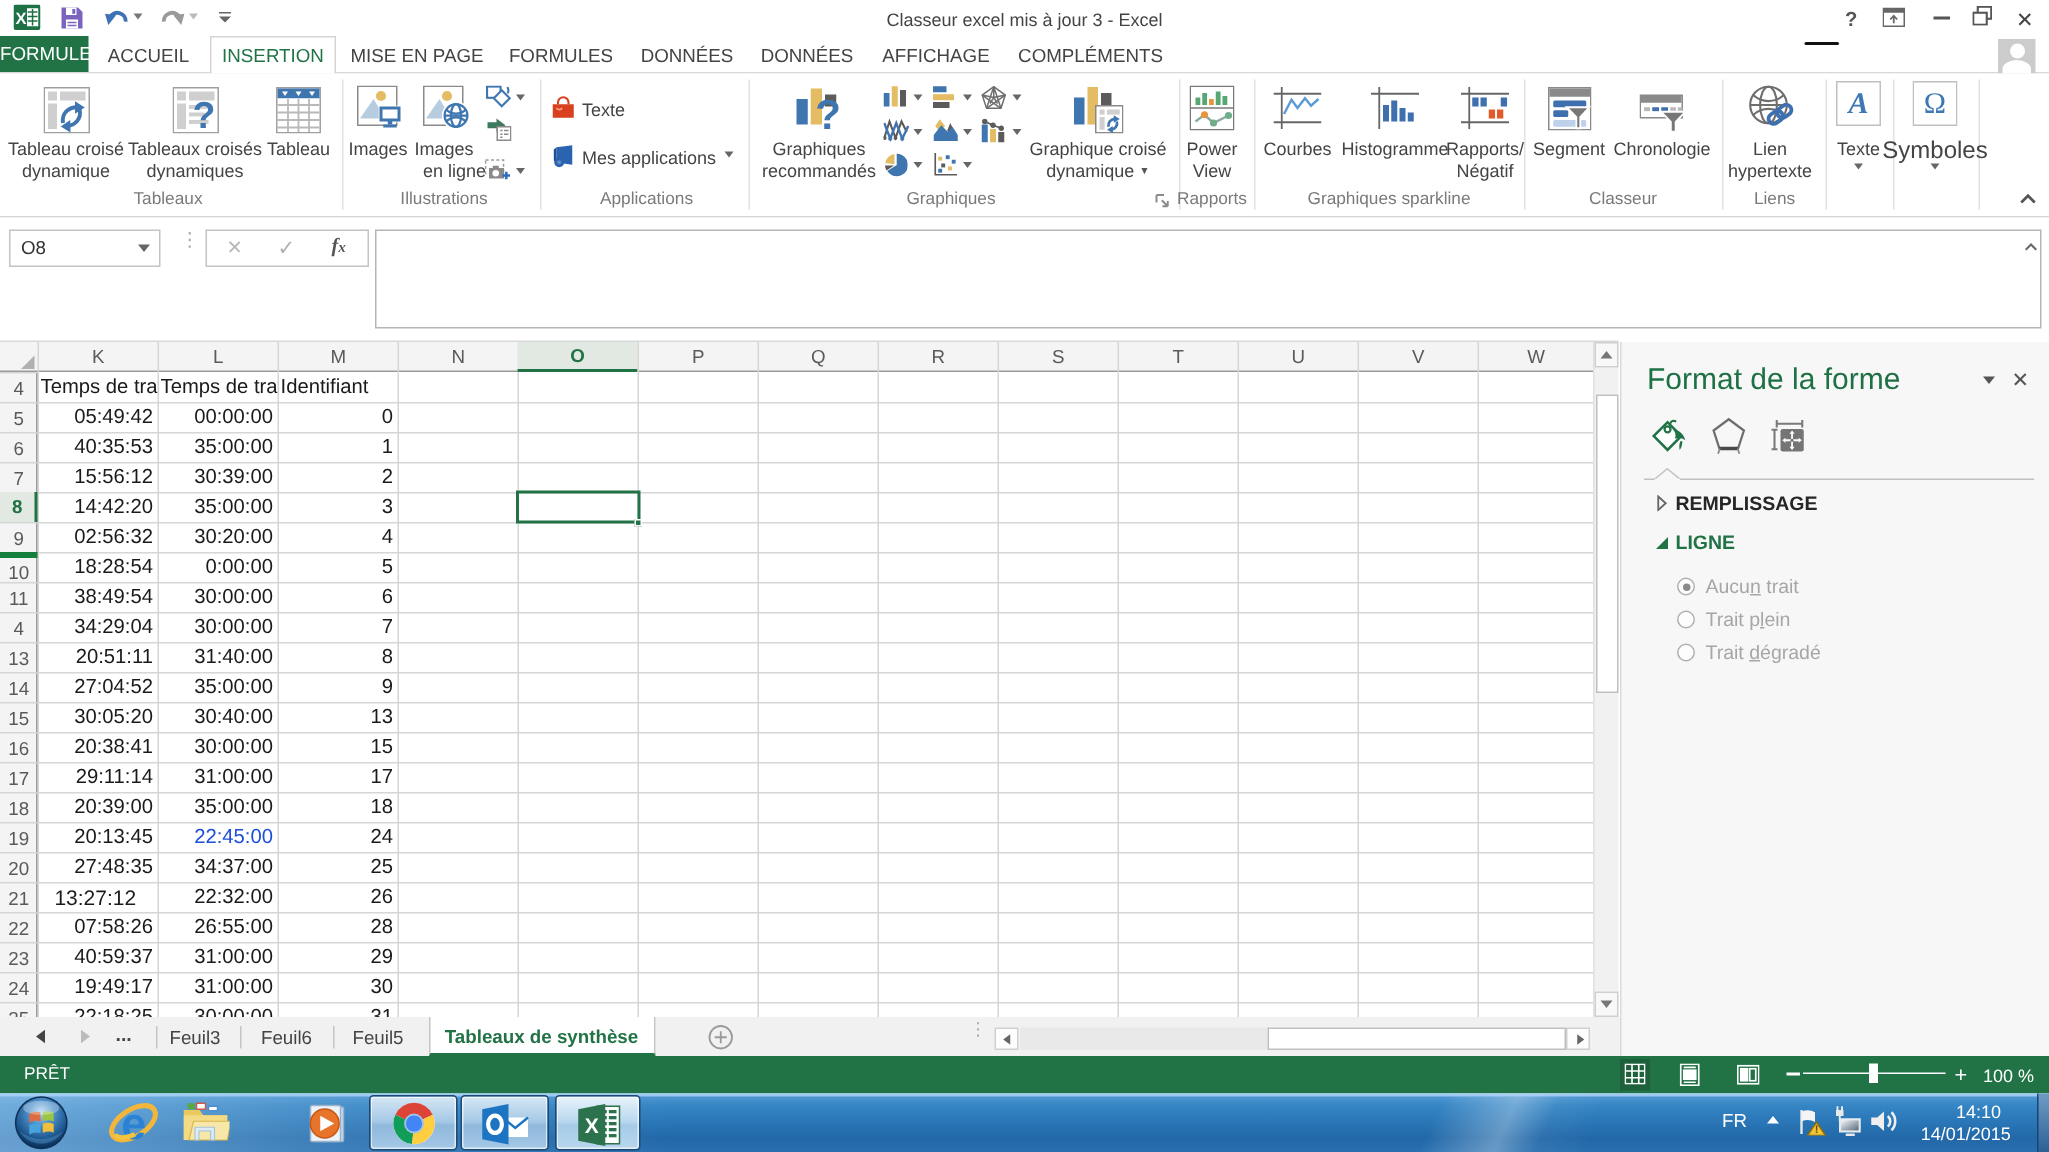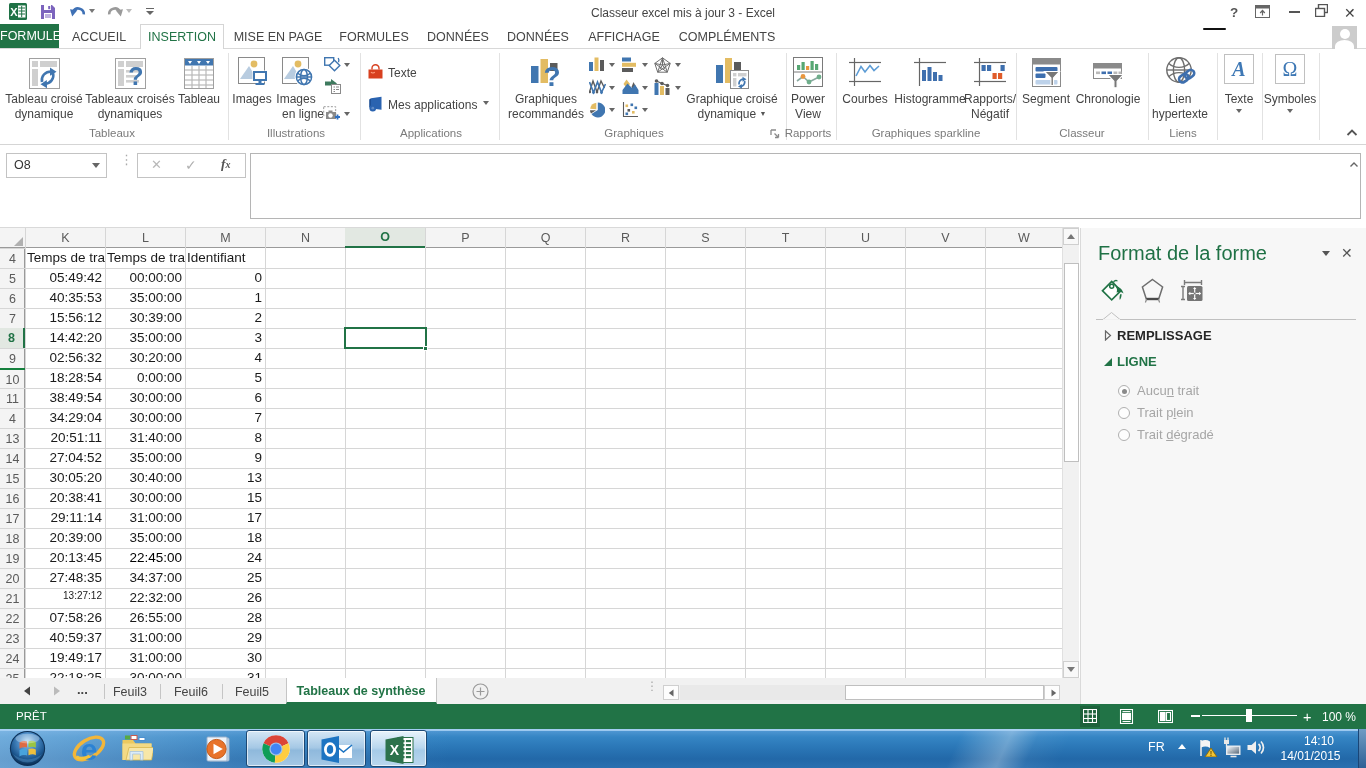--- a/index.html
+++ b/index.html
@@ -451,21 +451,21 @@
     </svg>
   </div>
 <div class="ab" style="left:1239px;top:92px;transform:translateX(-50%);font-size:12px;color:#444;white-space:nowrap;">Texte</div>
 <div class="ab" style="left:1235.5px;top:109px;border-left:3.5px solid transparent;border-right:3.5px solid transparent;border-top:4px solid #666;"></div>
 <div class="ab" style="left:1275.0px;top:54px;">
     <svg width="30" height="30">
       <rect x="0.5" y="0.5" width="29" height="29" fill="#fff" stroke="#c0c0c0"></rect>
 <text x="15" y="21.5" font-size="20" fill="#3e78b5" text-anchor="middle" font-family="Liberation Serif">Ω</text>
     </svg>
   </div>
-<div class="ab" style="left:1290px;top:92px;transform:translateX(-50%);font-size:12px;color:#444;white-space:nowrap;">Symboles</div>
+<div class="ab" style="left:1290px;top:92px;transform:translateX(-50%);font-size:16px;color:#444;white-space:nowrap;">Symboles</div>
 <div class="ab" style="left:1286.5px;top:109px;border-left:3.5px solid transparent;border-right:3.5px solid transparent;border-top:4px solid #666;"></div>
 <div class="ab" style="left:0;top:145px;width:1366px;height:83px;background:#fff;"></div>
 <div class="ab" style="left:6px;top:153px;width:101px;height:25px;background:#fff;border:1px solid #c3c3c3;"></div>
 <div class="ab" style="left:14px;top:158px;font-size:12.5px;color:#333;">O8</div>
 <div class="ab" style="left:92px;top:163px;border-left:4.5px solid transparent;border-right:4.5px solid transparent;border-top:5px solid #666;"></div>
 <div class="ab" style="left:120px;top:157px;width:3px;height:16px;color:#aaa;font-size:13px;line-height:5px;">⋮</div>
 <div class="ab" style="left:137px;top:153px;width:109px;height:25px;background:#fff;border:1px solid #c3c3c3;"></div>
 <div class="ab" style="left:151px;top:157px;font-size:13px;color:#b8b8b8;">✕</div>
 <div class="ab" style="left:185px;top:157px;font-size:14px;color:#b0b0b0;">✓</div>
 <div class="ab" style="left:221px;top:156px;font-size:13.5px;font-style:italic;font-weight:bold;color:#555;font-family:'Liberation Serif',serif;">f<span style="font-size:10px;">x</span></div>
@@ -526,21 +526,21 @@
     <div class="ab" style="left:0;top:380px;width:1062px;height:1px;background:#d6d6d6;"></div>
     <div class="ab" style="left:0;top:400px;width:1062px;height:1px;background:#d6d6d6;"></div>
     <div class="ab" style="left:0;top:420px;width:1062px;height:1px;background:#d6d6d6;"></div>
     <div class="ab" style="left:0;top:0;width:25px;height:430px;background:#f4f4f4;border-right:1px solid #9a9a9a;"></div>
     <div class="ab" style="left:0;top:0px;width:25px;height:20px;color:#5a5a5a;font-size:12.5px;text-align:center;line-height:20px;border-top:1px solid #d6d6d6;">4</div>
     <div class="ab" style="left:0;top:20px;width:25px;height:20px;color:#5a5a5a;font-size:12.5px;text-align:center;line-height:20px;border-top:1px solid #d6d6d6;">5</div>
     <div class="ab" style="left:0;top:40px;width:25px;height:20px;color:#5a5a5a;font-size:12.5px;text-align:center;line-height:20px;border-top:1px solid #d6d6d6;">6</div>
     <div class="ab" style="left:0;top:60px;width:25px;height:20px;color:#5a5a5a;font-size:12.5px;text-align:center;line-height:20px;border-top:1px solid #d6d6d6;">7</div>
     <div class="ab" style="left:0;top:80px;width:25px;height:20px;background:#e2e8e2;border-right:2px solid #217346;color:#217346;font-weight:bold;font-size:12.5px;text-align:center;line-height:20px;">8</div>
     <div class="ab" style="left:0;top:100px;width:25px;height:20px;color:#5a5a5a;font-size:12.5px;text-align:center;line-height:20px;border-top:1px solid #d6d6d6;">9</div>
-    <div class="ab" style="left:0;top:120px;width:25px;height:20px;color:#5a5a5a;font-size:12.5px;text-align:center;line-height:20px;border-top:2px solid #15803d;">10</div>
+    <div class="ab" style="left:0;top:120px;width:25px;height:20px;color:#5a5a5a;font-size:12.5px;text-align:center;line-height:20px;border-top:4px solid #15803d;">10</div>
     <div class="ab" style="left:0;top:140px;width:25px;height:20px;color:#5a5a5a;font-size:12.5px;text-align:center;line-height:20px;border-top:1px solid #d6d6d6;">11</div>
     <div class="ab" style="left:0;top:160px;width:25px;height:20px;color:#5a5a5a;font-size:12.5px;text-align:center;line-height:20px;border-top:1px solid #d6d6d6;">4</div>
     <div class="ab" style="left:0;top:180px;width:25px;height:20px;color:#5a5a5a;font-size:12.5px;text-align:center;line-height:20px;border-top:1px solid #d6d6d6;">13</div>
     <div class="ab" style="left:0;top:200px;width:25px;height:20px;color:#5a5a5a;font-size:12.5px;text-align:center;line-height:20px;border-top:1px solid #d6d6d6;">14</div>
     <div class="ab" style="left:0;top:220px;width:25px;height:20px;color:#5a5a5a;font-size:12.5px;text-align:center;line-height:20px;border-top:1px solid #d6d6d6;">15</div>
     <div class="ab" style="left:0;top:240px;width:25px;height:20px;color:#5a5a5a;font-size:12.5px;text-align:center;line-height:20px;border-top:1px solid #d6d6d6;">16</div>
     <div class="ab" style="left:0;top:260px;width:25px;height:20px;color:#5a5a5a;font-size:12.5px;text-align:center;line-height:20px;border-top:1px solid #d6d6d6;">17</div>
     <div class="ab" style="left:0;top:280px;width:25px;height:20px;color:#5a5a5a;font-size:12.5px;text-align:center;line-height:20px;border-top:1px solid #d6d6d6;">18</div>
     <div class="ab" style="left:0;top:300px;width:25px;height:20px;color:#5a5a5a;font-size:12.5px;text-align:center;line-height:20px;border-top:1px solid #d6d6d6;">19</div>
     <div class="ab" style="left:0;top:320px;width:25px;height:20px;color:#5a5a5a;font-size:12.5px;text-align:center;line-height:20px;border-top:1px solid #d6d6d6;">20</div>
@@ -588,26 +588,26 @@
     <div class="ab" style="left:25px;top:242px;width:77px;height:17px;font-size:13.5px;color:#1a1a1a;text-align:right;">20:38:41</div>
     <div class="ab" style="left:105.0px;top:242px;width:77px;height:17px;font-size:13.5px;color:#1a1a1a;text-align:right;">30:00:00</div>
     <div class="ab" style="left:185.0px;top:242px;width:77px;height:17px;font-size:13.5px;color:#1a1a1a;text-align:right;">15</div>
     <div class="ab" style="left:25px;top:262px;width:77px;height:17px;font-size:13.5px;color:#1a1a1a;text-align:right;">29:11:14</div>
     <div class="ab" style="left:105.0px;top:262px;width:77px;height:17px;font-size:13.5px;color:#1a1a1a;text-align:right;">31:00:00</div>
     <div class="ab" style="left:185.0px;top:262px;width:77px;height:17px;font-size:13.5px;color:#1a1a1a;text-align:right;">17</div>
     <div class="ab" style="left:25px;top:282px;width:77px;height:17px;font-size:13.5px;color:#1a1a1a;text-align:right;">20:39:00</div>
     <div class="ab" style="left:105.0px;top:282px;width:77px;height:17px;font-size:13.5px;color:#1a1a1a;text-align:right;">35:00:00</div>
     <div class="ab" style="left:185.0px;top:282px;width:77px;height:17px;font-size:13.5px;color:#1a1a1a;text-align:right;">18</div>
     <div class="ab" style="left:25px;top:302px;width:77px;height:17px;font-size:13.5px;color:#1a1a1a;text-align:right;">20:13:45</div>
-    <div class="ab" style="left:105.0px;top:302px;width:77px;height:17px;font-size:13.5px;color:#000000;text-align:right;">22:45:00</div>
+    <div class="ab" style="left:105.0px;top:302px;width:77px;height:17px;font-size:13.5px;color:#1d4ed8;text-align:right;">22:45:00</div>
     <div class="ab" style="left:185.0px;top:302px;width:77px;height:17px;font-size:13.5px;color:#1a1a1a;text-align:right;">24</div>
     <div class="ab" style="left:25px;top:322px;width:77px;height:17px;font-size:13.5px;color:#1a1a1a;text-align:right;">27:48:35</div>
     <div class="ab" style="left:105.0px;top:322px;width:77px;height:17px;font-size:13.5px;color:#1a1a1a;text-align:right;">34:37:00</div>
     <div class="ab" style="left:185.0px;top:322px;width:77px;height:17px;font-size:13.5px;color:#1a1a1a;text-align:right;">25</div>
-    <div class="ab" style="left:25px;top:342px;width:77px;height:17px;font-size:10px;color:#1a1a1a;text-align:right;">13:27:12</div>
+    <div class="ab" style="left:25px;top:342px;width:77px;height:17px;font-size:14px;color:#1a1a1a;text-align:center;">13:27:12</div>
     <div class="ab" style="left:105.0px;top:342px;width:77px;height:17px;font-size:13.5px;color:#1a1a1a;text-align:right;">22:32:00</div>
     <div class="ab" style="left:185.0px;top:342px;width:77px;height:17px;font-size:13.5px;color:#1a1a1a;text-align:right;">26</div>
     <div class="ab" style="left:25px;top:362px;width:77px;height:17px;font-size:13.5px;color:#1a1a1a;text-align:right;">07:58:26</div>
     <div class="ab" style="left:105.0px;top:362px;width:77px;height:17px;font-size:13.5px;color:#1a1a1a;text-align:right;">26:55:00</div>
     <div class="ab" style="left:185.0px;top:362px;width:77px;height:17px;font-size:13.5px;color:#1a1a1a;text-align:right;">28</div>
     <div class="ab" style="left:25px;top:382px;width:77px;height:17px;font-size:13.5px;color:#1a1a1a;text-align:right;">40:59:37</div>
     <div class="ab" style="left:105.0px;top:382px;width:77px;height:17px;font-size:13.5px;color:#1a1a1a;text-align:right;">31:00:00</div>
     <div class="ab" style="left:185.0px;top:382px;width:77px;height:17px;font-size:13.5px;color:#1a1a1a;text-align:right;">29</div>
     <div class="ab" style="left:25px;top:402px;width:77px;height:17px;font-size:13.5px;color:#1a1a1a;text-align:right;">19:49:17</div>
     <div class="ab" style="left:105.0px;top:402px;width:77px;height:17px;font-size:13.5px;color:#1a1a1a;text-align:right;">31:00:00</div>

